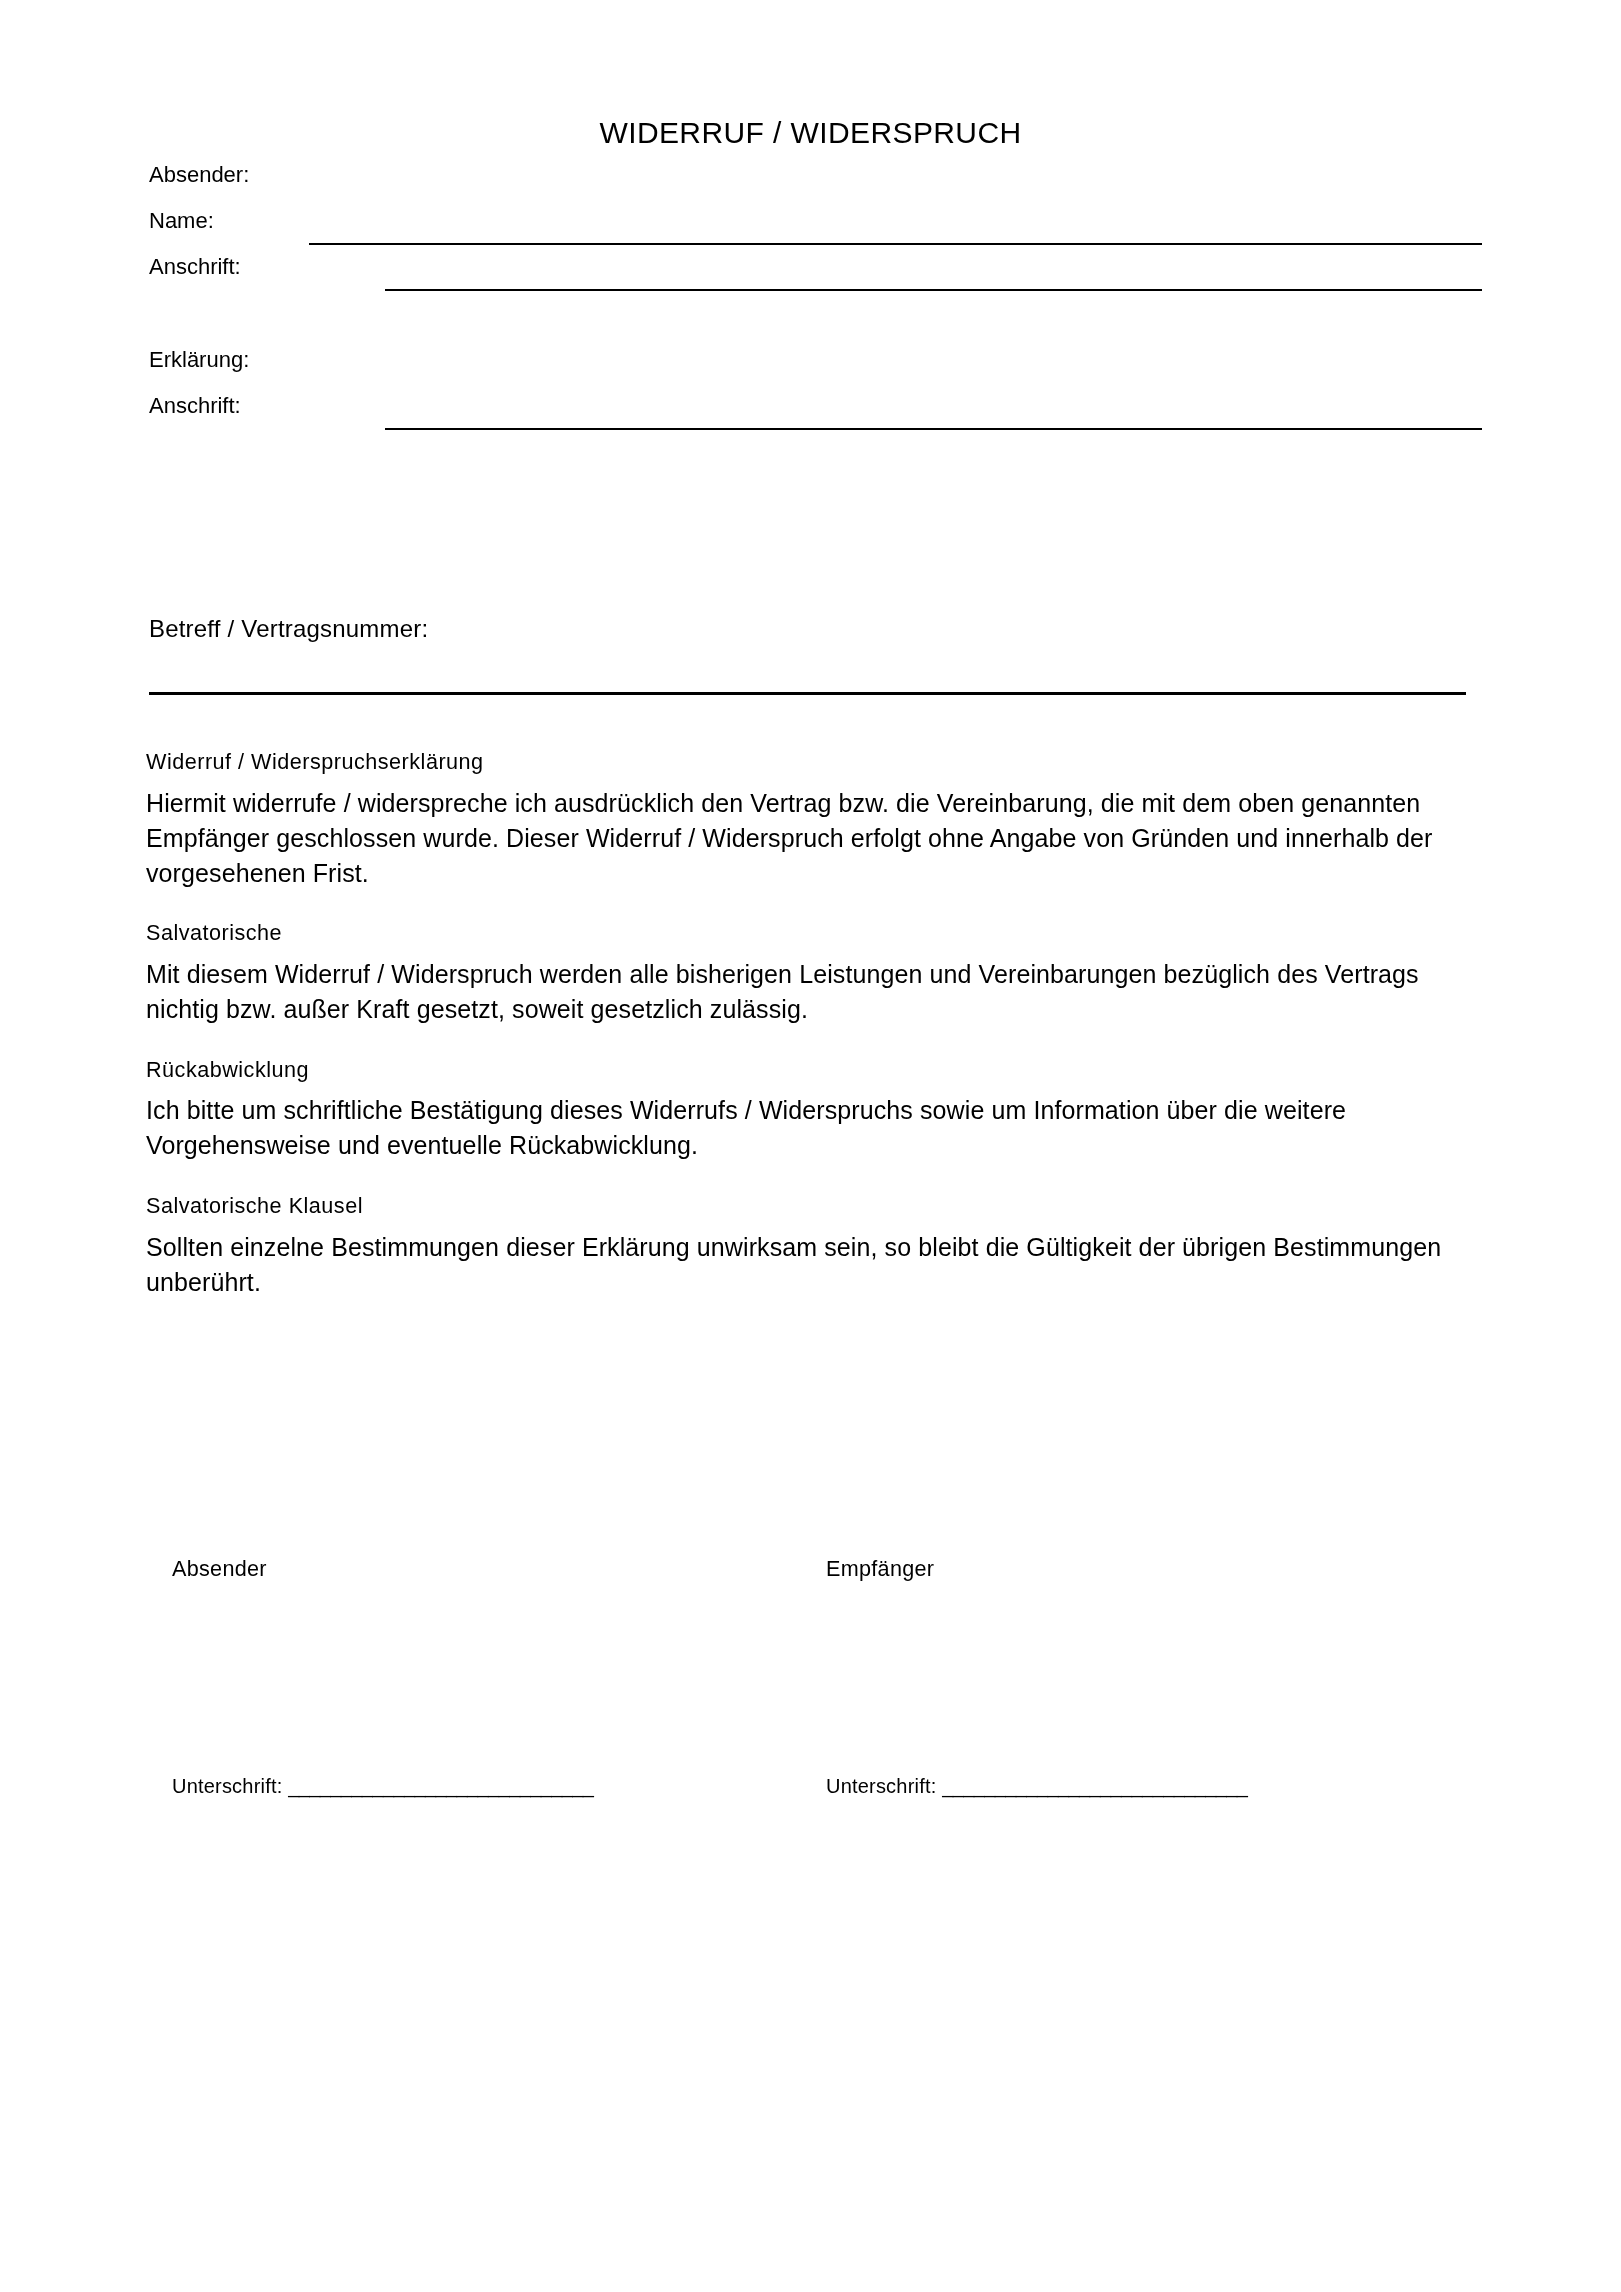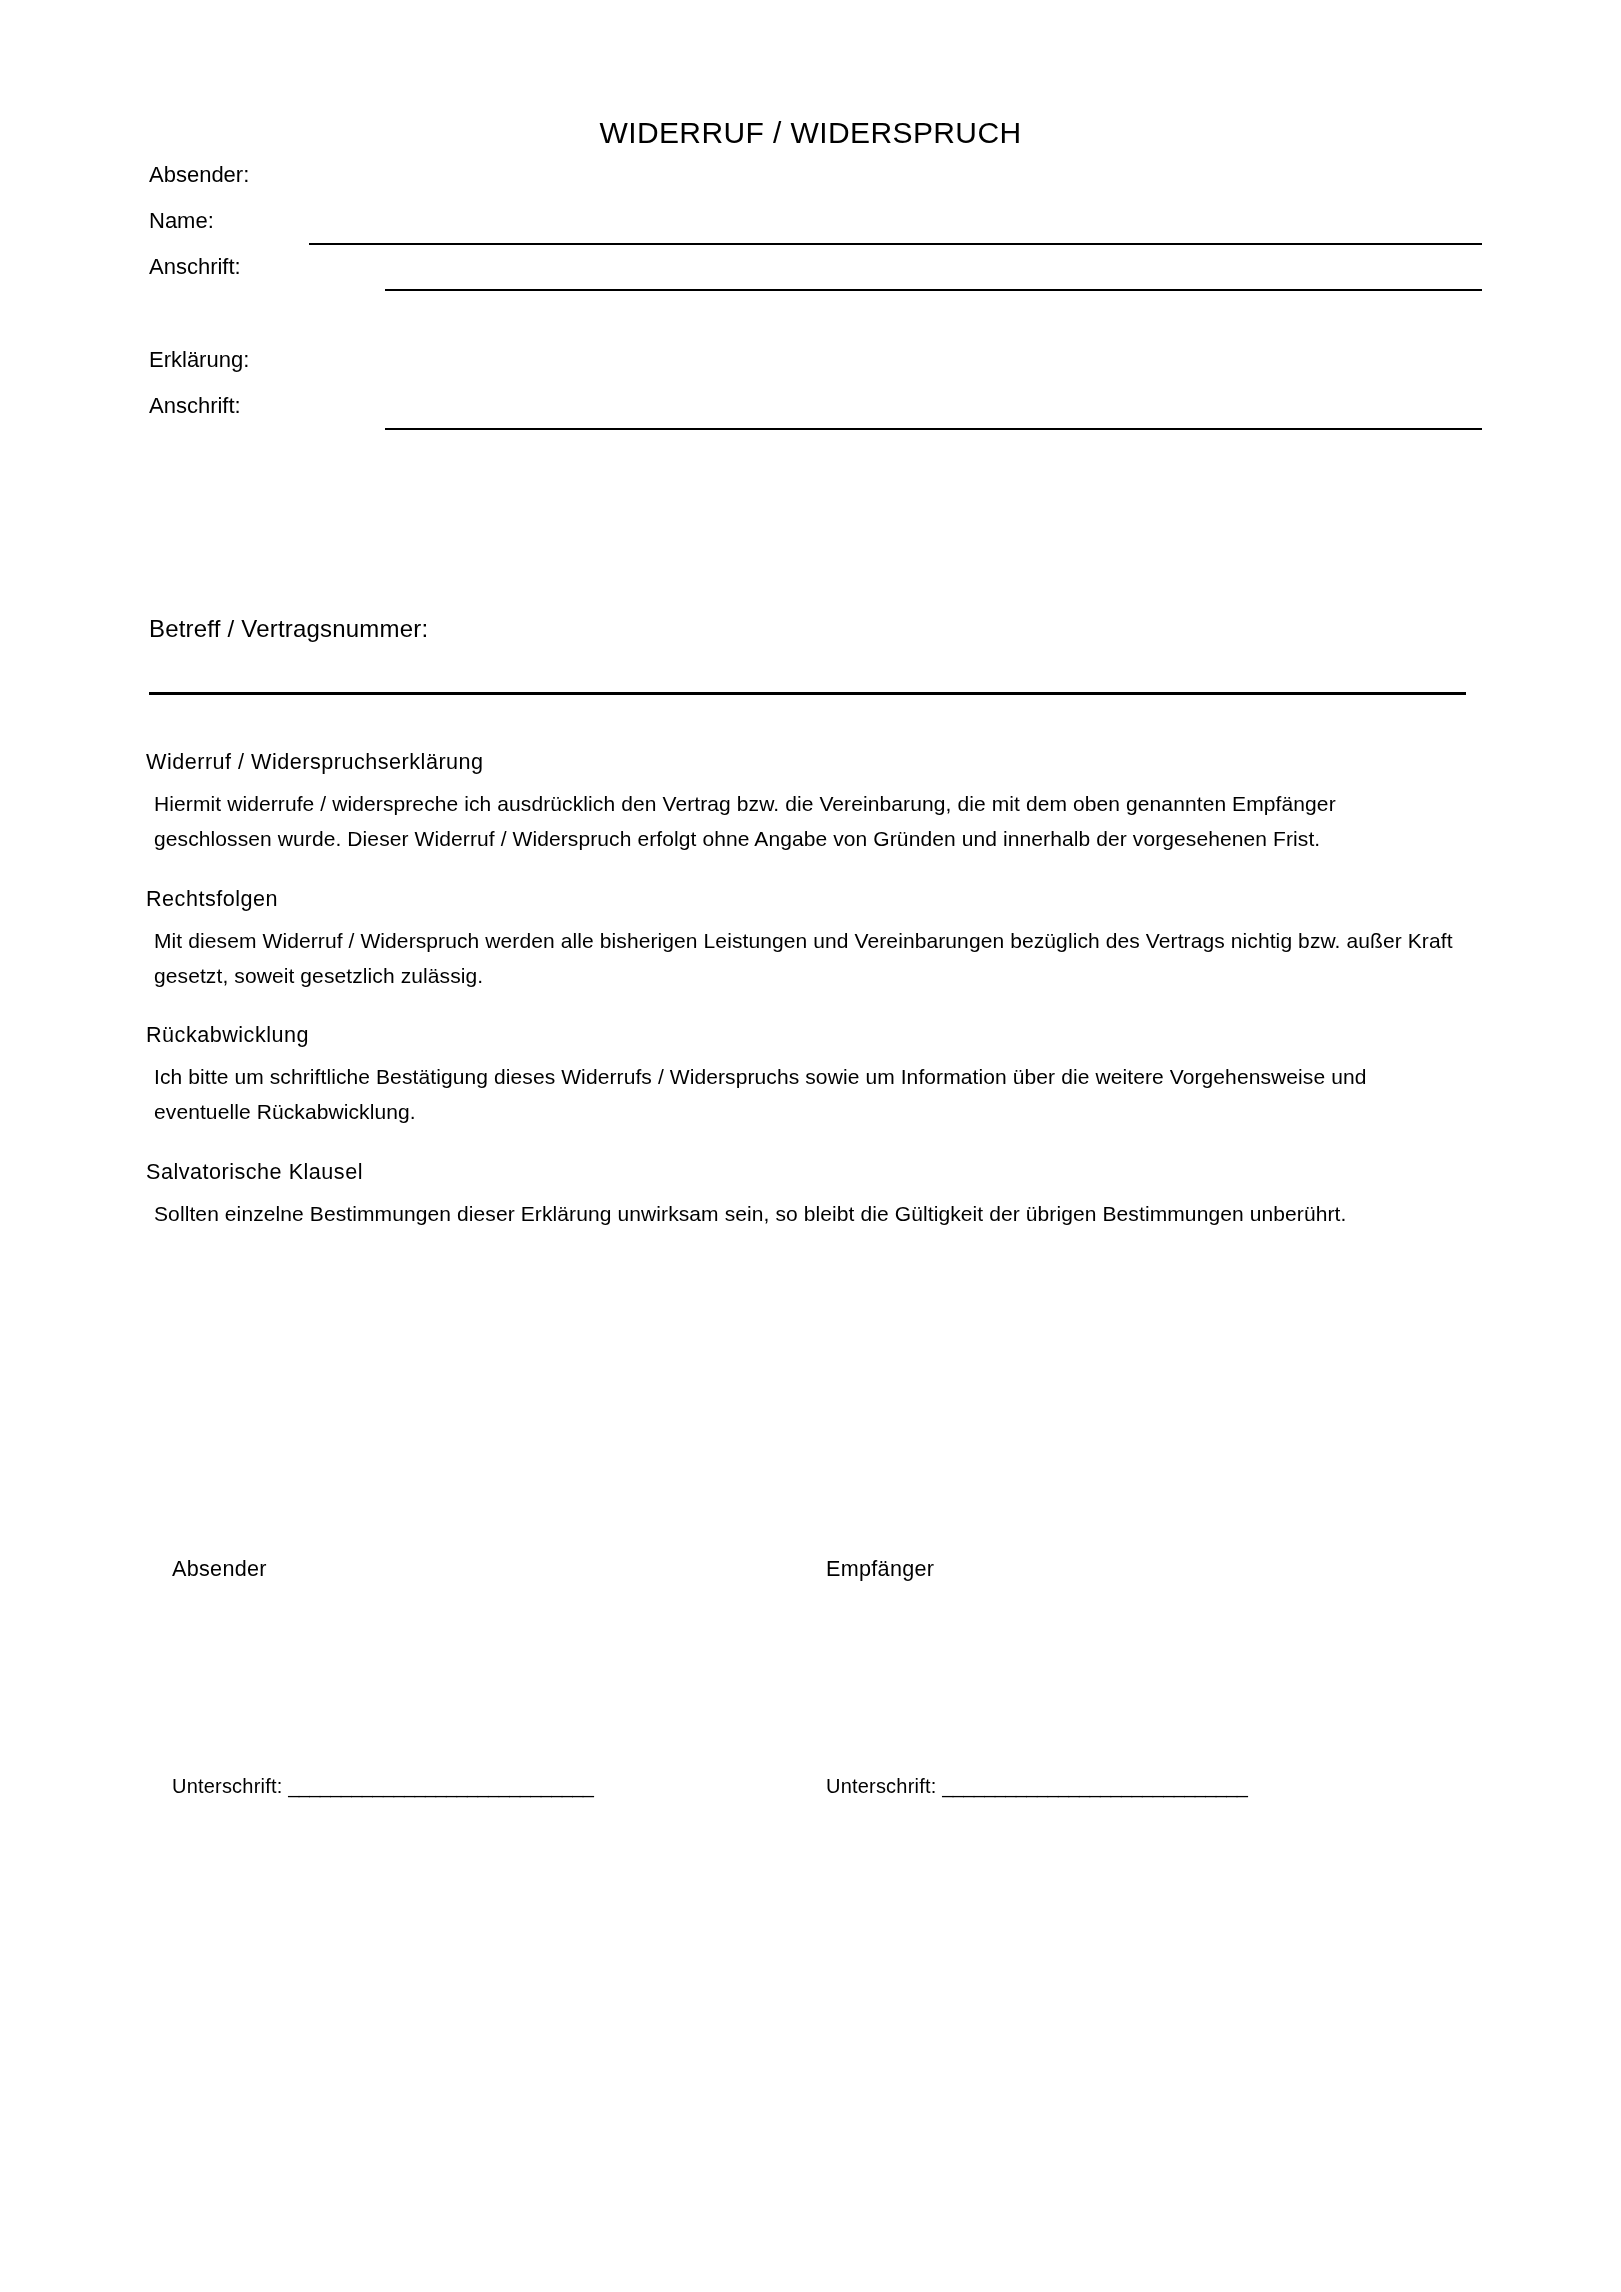--- a/index.html
+++ b/index.html
@@ -89,24 +89,24 @@
     margin-bottom: 25.5px;
   }
   .section-heading {
     font-size: 21.6px;
     font-weight: 400;
     letter-spacing: 0.5px;
     line-height: 33px;
     margin: 0 0 7.8px 0;
   }
   .section-body {
-    font-size: 21px;
+    font-size: 25px;
     font-weight: 400;
     line-height: 35px;
-    margin: 8px;
+    margin: 0;
     letter-spacing: 0.1px;
     text-align: left;
   }
 
   
   .sig-area {
     position: absolute;
     left: 0;
     top: 1554px;
     width: 1621px;
@@ -183,21 +183,21 @@
   <div class="betreff-rule"></div>
 
   <div class="sections">
 
     <div class="section">
       <p class="section-heading">Widerruf / Widerspruchserklärung</p>
       <p class="section-body">Hiermit widerrufe / widerspreche ich ausdrücklich den Vertrag bzw. die Vereinbarung, die mit dem oben genannten Empfänger geschlossen wurde. Dieser Widerruf / Widerspruch erfolgt ohne Angabe von Gründen und innerhalb der vorgesehenen Frist.</p>
     </div>
 
     <div class="section">
-      <p class="section-heading">Rechtsfolgen</p>
+      <p class="section-heading">Salvatorische</p>
       <p class="section-body">Mit diesem Widerruf / Widerspruch werden alle bisherigen Leistungen und Vereinbarungen bezüglich des Vertrags nichtig bzw. außer Kraft gesetzt, soweit gesetzlich zulässig.</p>
     </div>
 
     <div class="section">
       <p class="section-heading">Rückabwicklung</p>
       <p class="section-body">Ich bitte um schriftliche Bestätigung dieses Widerrufs / Widerspruchs sowie um Information über die weitere Vorgehensweise und eventuelle Rückabwicklung.</p>
     </div>
 
     <div class="section">
       <p class="section-heading">Salvatorische Klausel</p>

